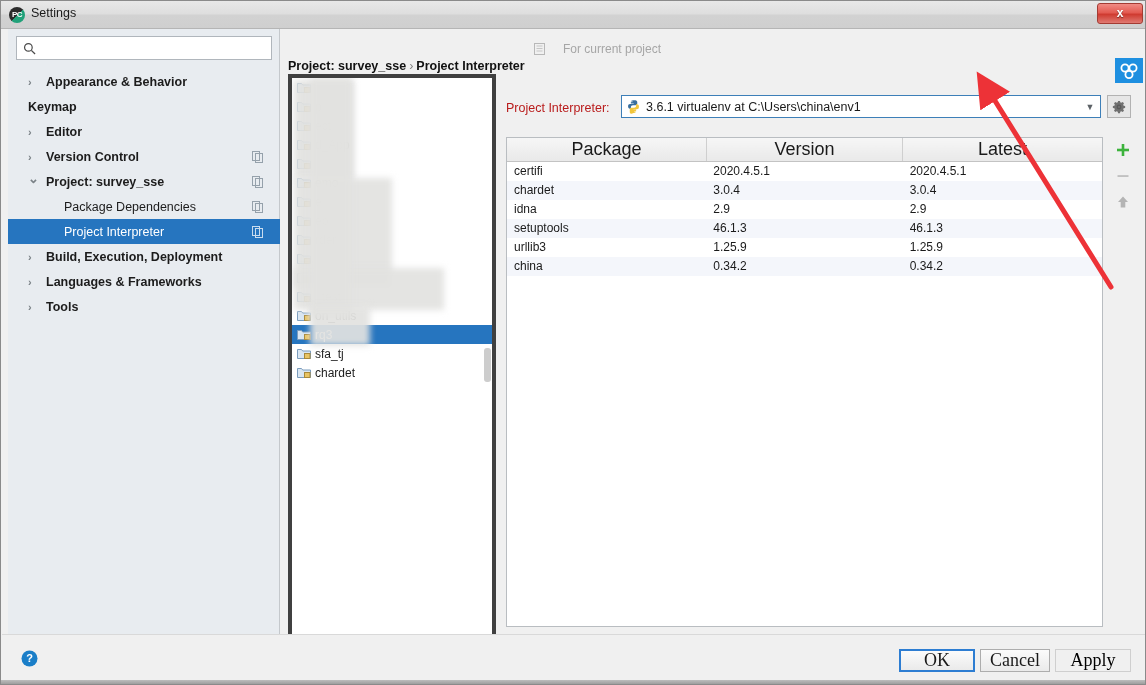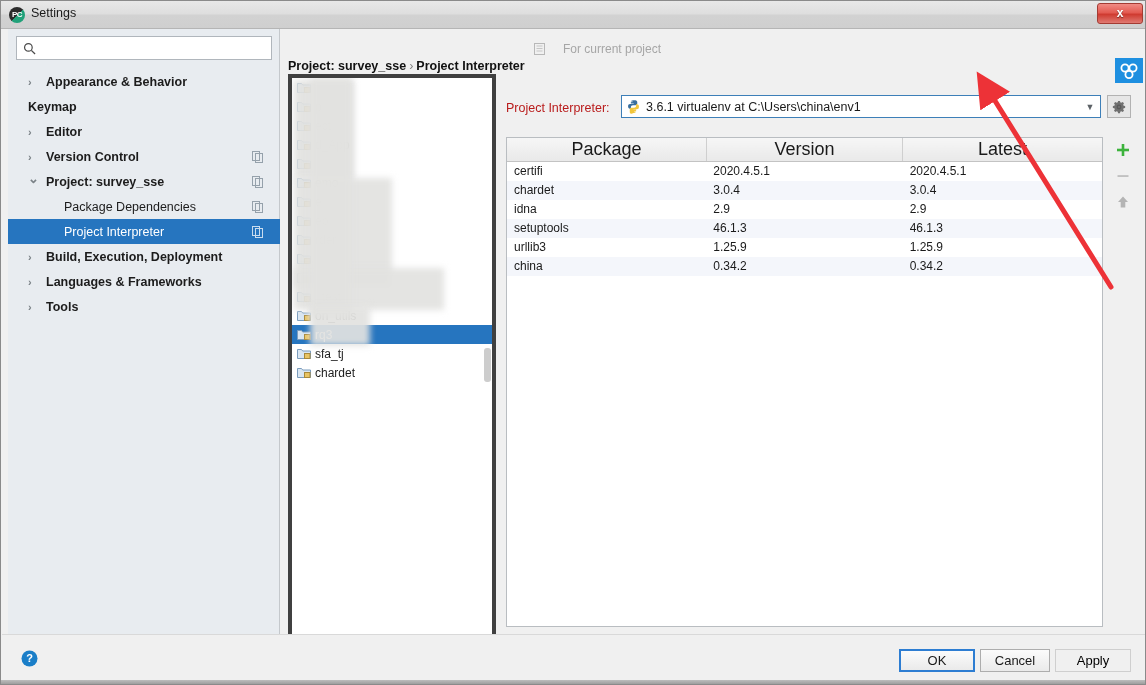--- a/index.html
+++ b/index.html
@@ -244,22 +244,22 @@
   }
   #help-btn {
     position: absolute; left: 19px; top: 15px;
     width: 17px; height: 17px;
   }
   .dlgbtn {
     position: absolute; top: 14px;
     height: 23px;
     background: linear-gradient(180deg,#fbfbfb 0%, #eaeaea 100%);
     border: 1px solid #adadad;
-    font-family: Liberation Sans, sans-serif;
-    font-size: 13px; color: #1a1a1a;
+    font-family: Liberation Serif, serif;
+    font-size: 18px; color: #1a1a1a;
     display: flex; align-items: center; justify-content: center;
   }
   #ok-btn     { left: 897px; width: 76px; border: 2px solid #2d7dd2; }
   #cancel-btn { left: 978px; width: 70px; }
   #apply-btn  { left: 1053px; width: 76px; color: #000000; border-color: #cfcfcf;
                 background: #f0f0f0; }
 
   
   #annot { position: absolute; left: 0; top: 0; width: 1146px; height: 685px;
            pointer-events: none; }

